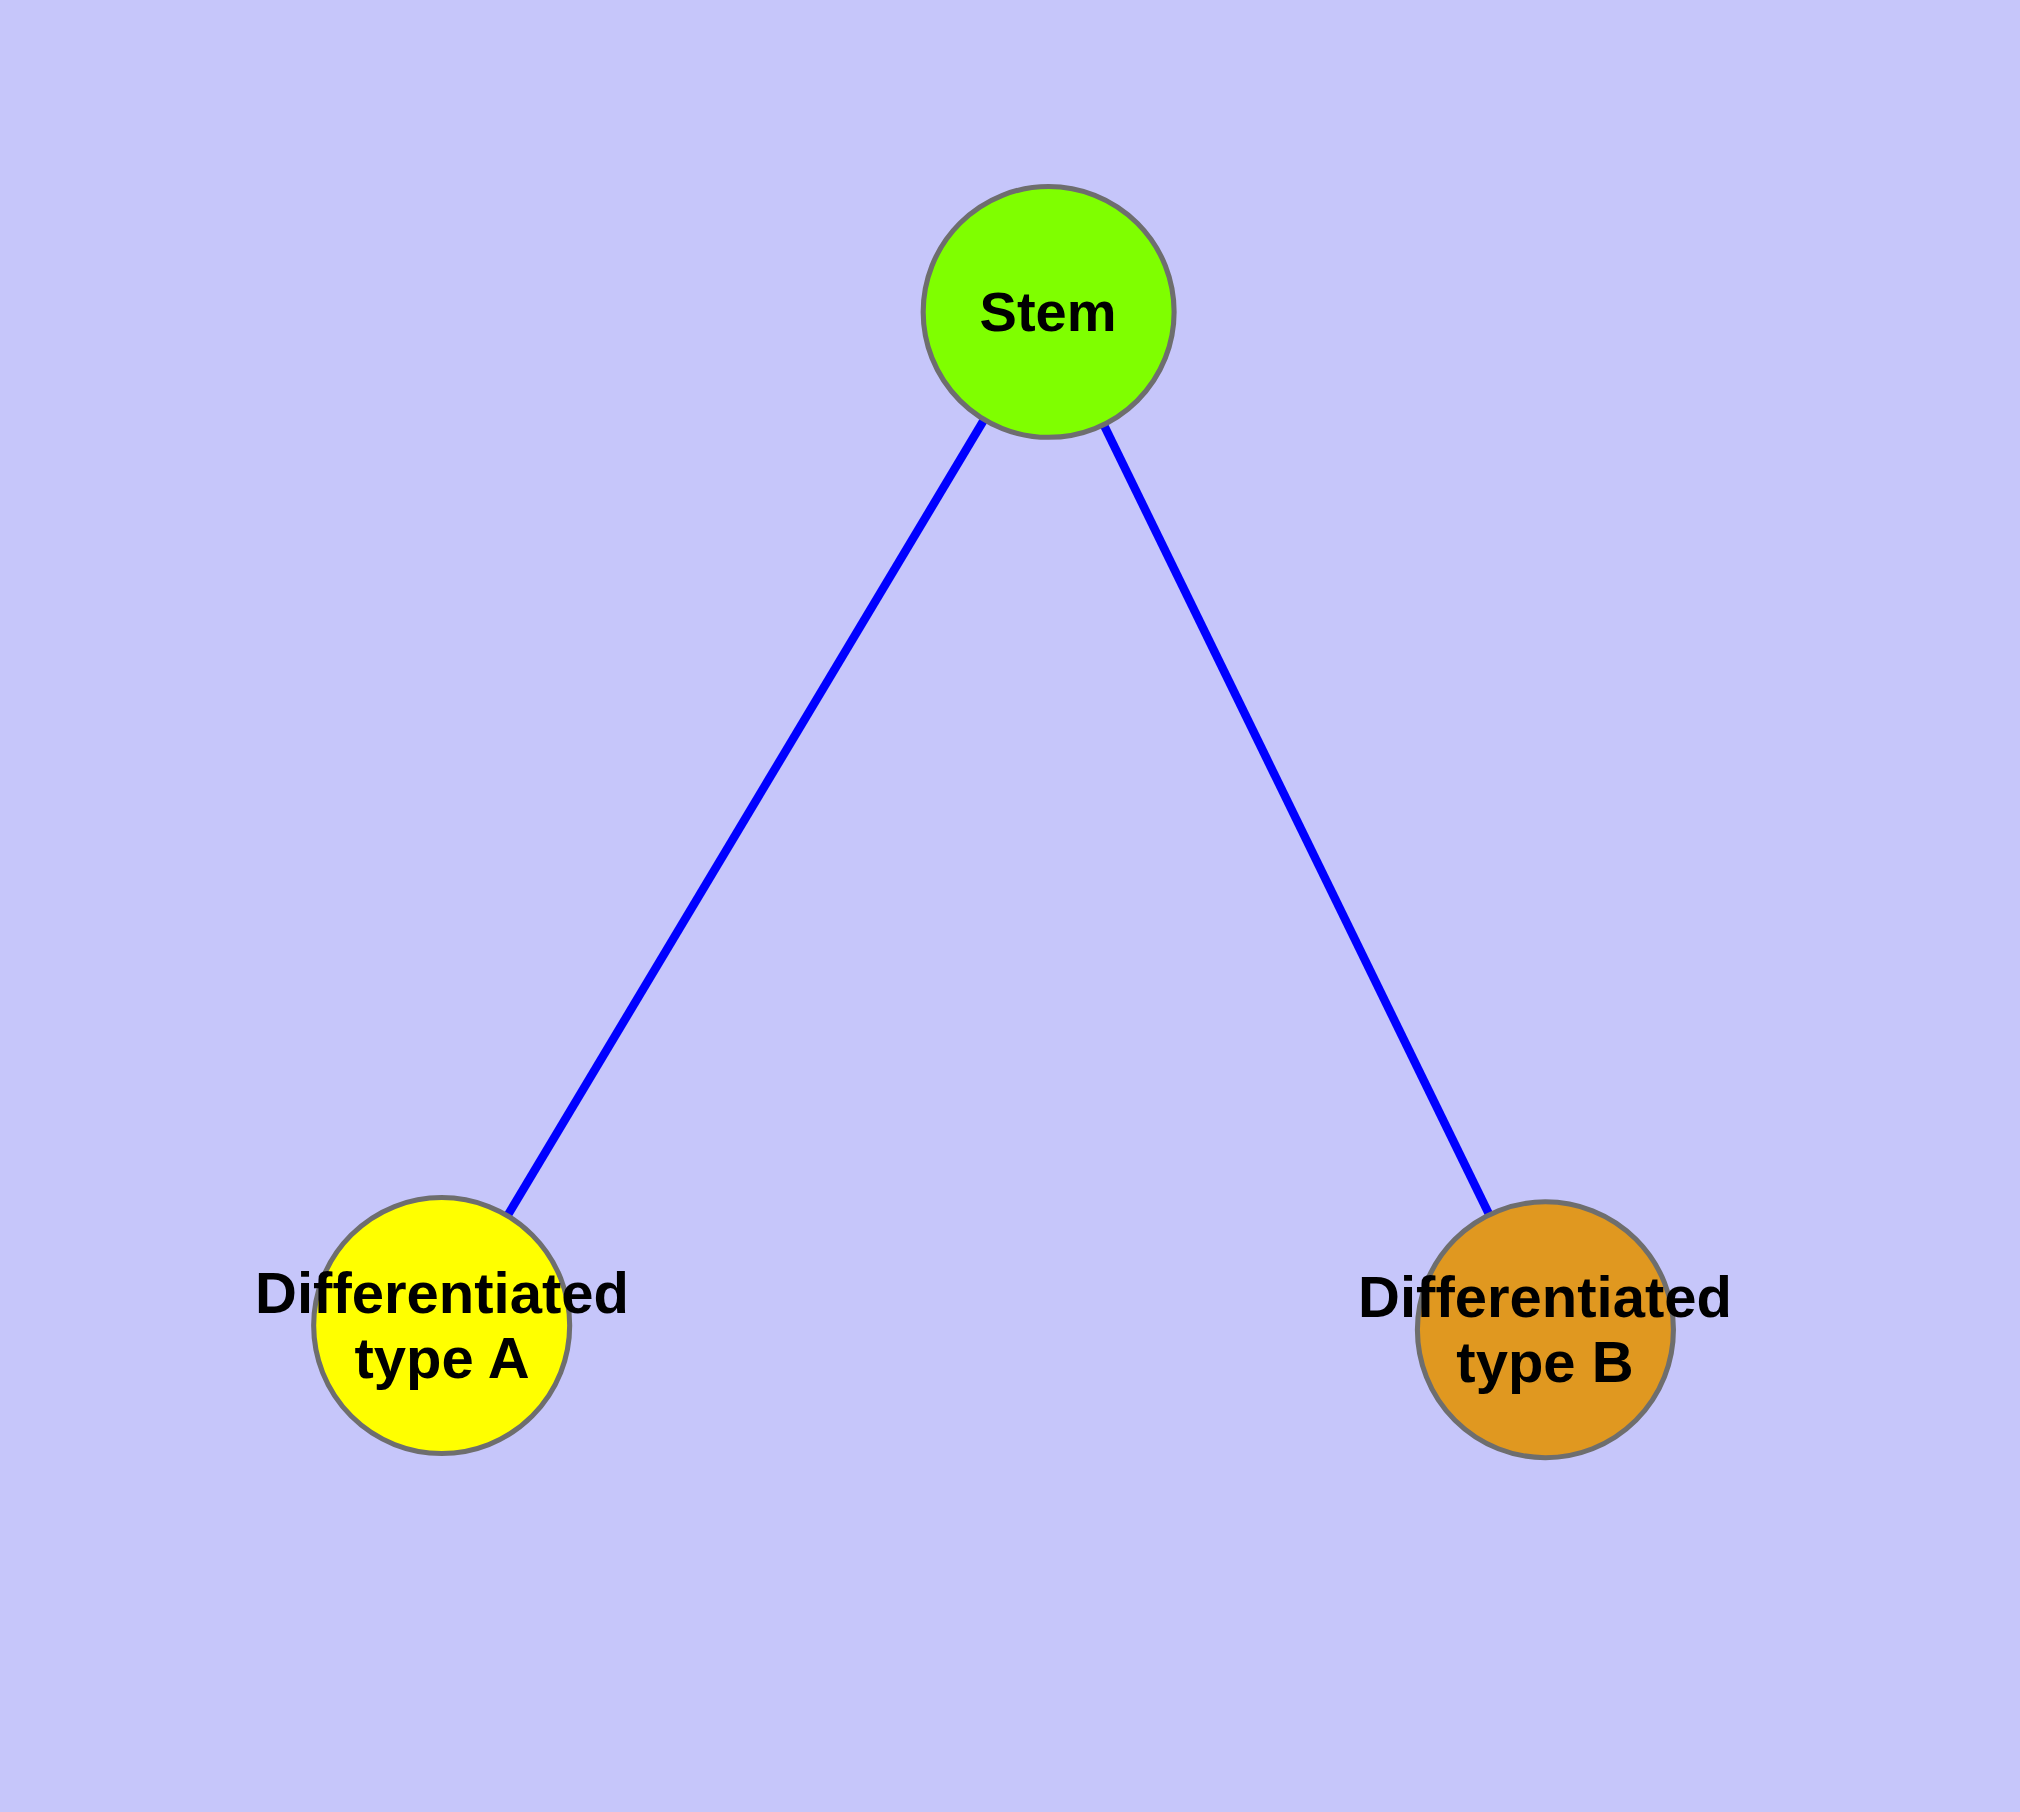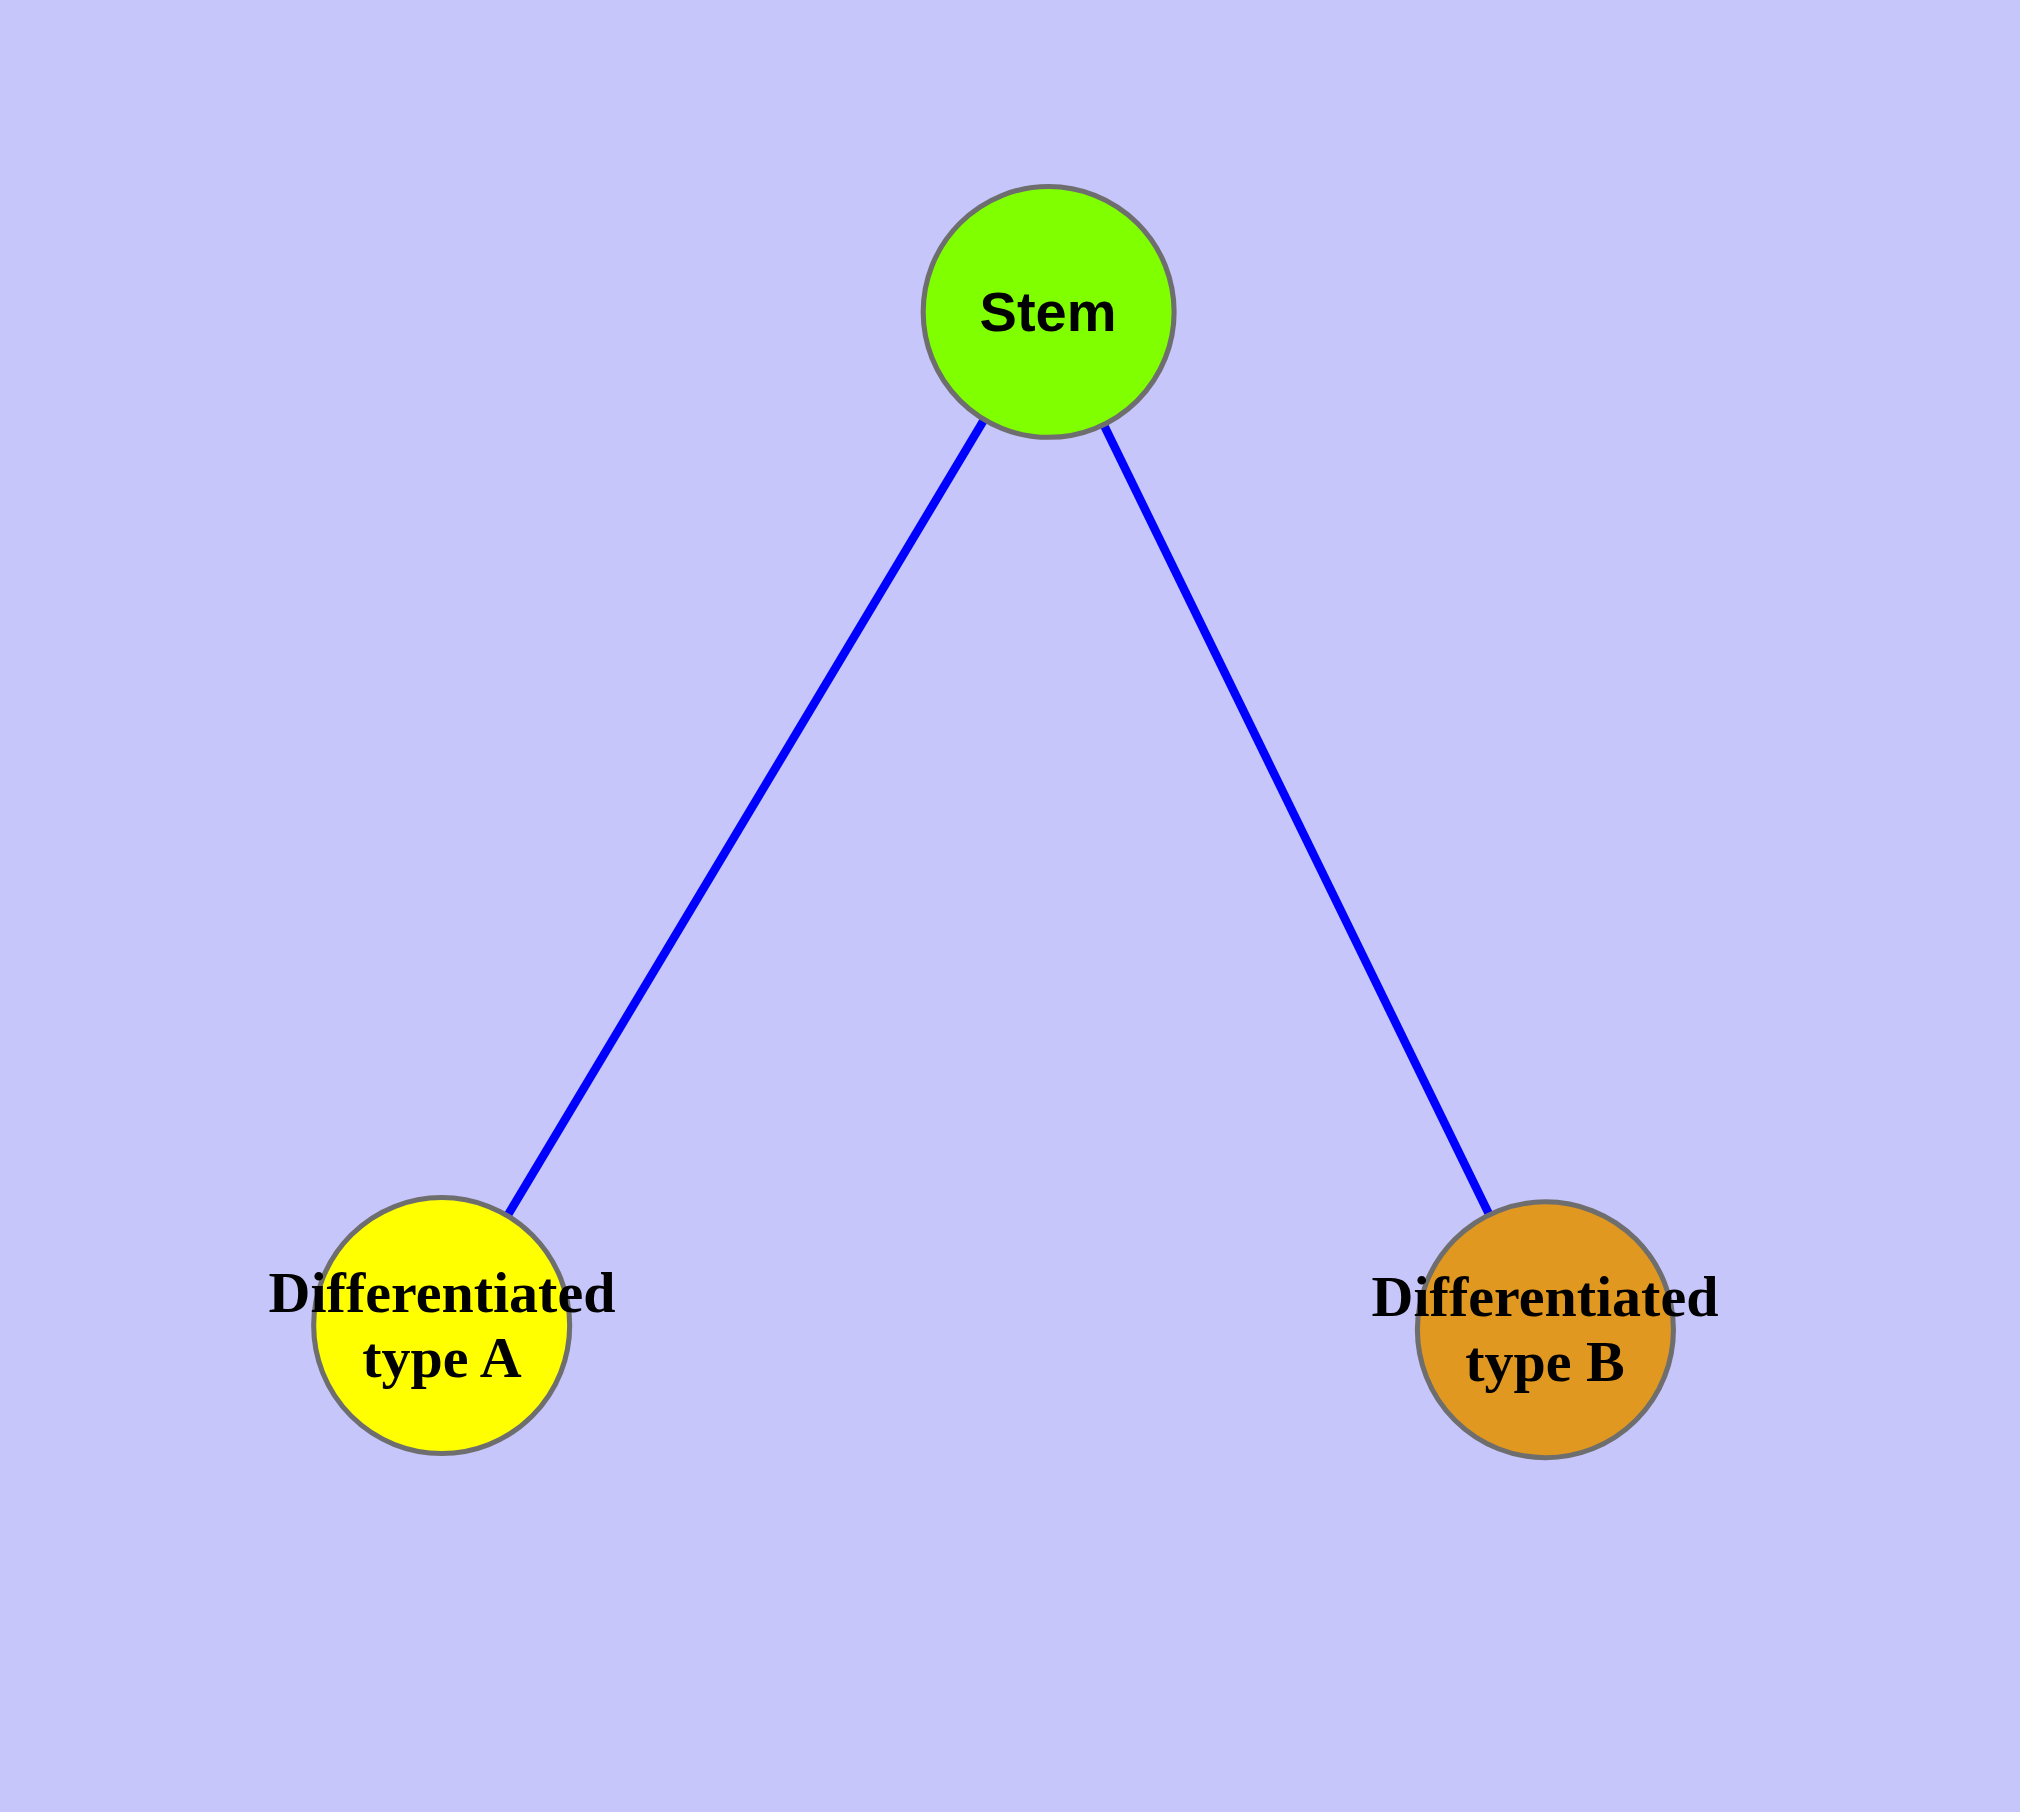--- a/index.html
+++ b/index.html
@@ -37,21 +37,20 @@
     text-align: center;
     line-height: 1.12;
     pointer-events: none;
     transform: translate(-50%, -50%);
   }
   .label-stem {
     font-size: 56px;
   }
   .label-diff {
     font-size: 58px;
-    font-family: Liberation Serif, serif;
   }
 </style>
 </head>
 <body>
 
 <div id="canvas" style="width: 2021px; height: 1812px;">
 
   <div id="graph-bg" style="background: rgb(198, 198, 250);"></div>
 
   <svg id="graph-svg" viewBox="0 0 2384 2138" preserveAspectRatio="none" style="width: 2021px; height: 1812px;">

